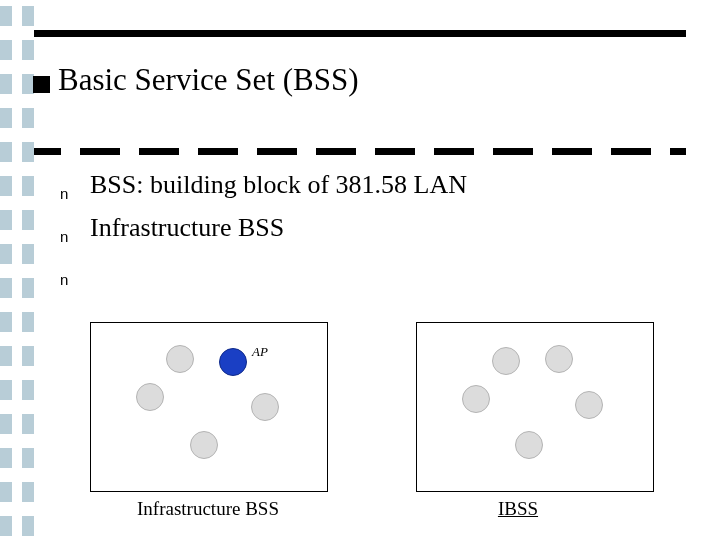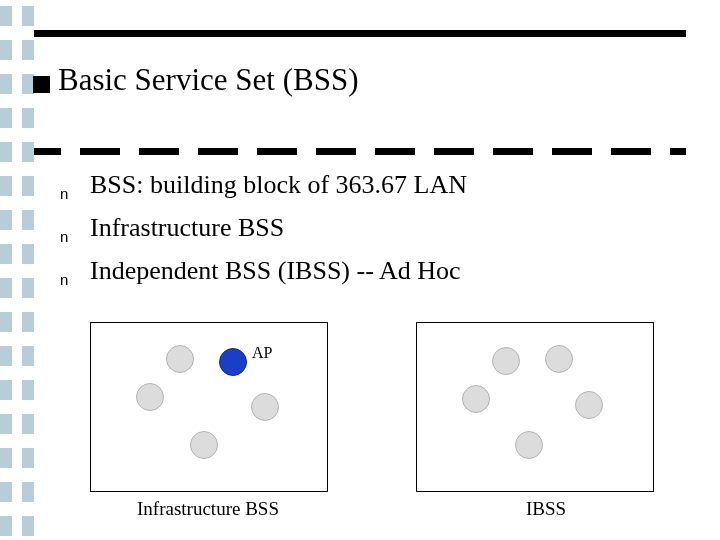--- a/index.html
+++ b/index.html
@@ -63,27 +63,27 @@
   #diag-left{left:90px;top:322px;width:236px;height:168px;}
   #diag-right{left:416px;top:322px;width:236px;height:168px;}
   .node{
     position:absolute;width:26px;height:26px;border-radius:50%;
     background:#dcdcdc;border:1px solid #b4b4b4;
   }
   .node.ap{
     background:#1a3fc4;border:1px solid #0f2a8a;
   }
   .ap-label{
-    position:absolute;font-size:16px;color:#000000;
+    position:absolute;font-size:13px;color:#000000;font-style:italic;
   }
   .caption{
     position:absolute;font-size:19px;color:#000000;text-align:center;
   }
   #cap-left{left:90px;top:498px;width:236px;}
-  #cap-right{left:428px;top:498px;width:236px;}
+  #cap-right{left:400px;top:498px;width:236px;text-decoration:underline;}
 </style>
 </head>
 <body>
 
 <div class="left-stripe">
   <div class="bar" style="top:6px"></div>
   <div class="bar" style="top:40px"></div>
   <div class="bar" style="top:74px"></div>
   <div class="bar" style="top:108px"></div>
   <div class="bar" style="top:142px"></div>
@@ -117,29 +117,28 @@
   <div class="seg" style="left:400px;width:40px"></div>
   <div class="seg" style="left:459px;width:40px"></div>
   <div class="seg" style="left:518px;width:40px"></div>
   <div class="seg" style="left:577px;width:40px"></div>
   <div class="seg" style="left:636px;width:16px"></div>
 </div>
 
 <div class="bullets">
   <div class="bullet-row">
     <span class="marker">n</span>
-    <span class="text">BSS: building block of 363.67 LAN</span>
+    <span class="text">BSS: building block of 381.58 LAN</span>
   </div>
   <div class="bullet-row">
     <span class="marker">n</span>
     <span class="text">Infrastructure BSS</span>
   </div>
   <div class="bullet-row">
     <span class="marker">n</span>
-    <span class="text">Independent BSS (IBSS)  -- Ad Hoc</span>
   </div>
 </div>
 
 <div class="diagram" id="diag-left">
   <div class="node" style="left:75px;top:22px"></div>
   <div class="node ap" style="left:128px;top:25px"></div>
   <div class="node" style="left:45px;top:60px"></div>
   <div class="node" style="left:160px;top:70px"></div>
   <div class="node" style="left:99px;top:108px"></div>
   <div class="ap-label" style="left:161px;top:21px">AP</div>

